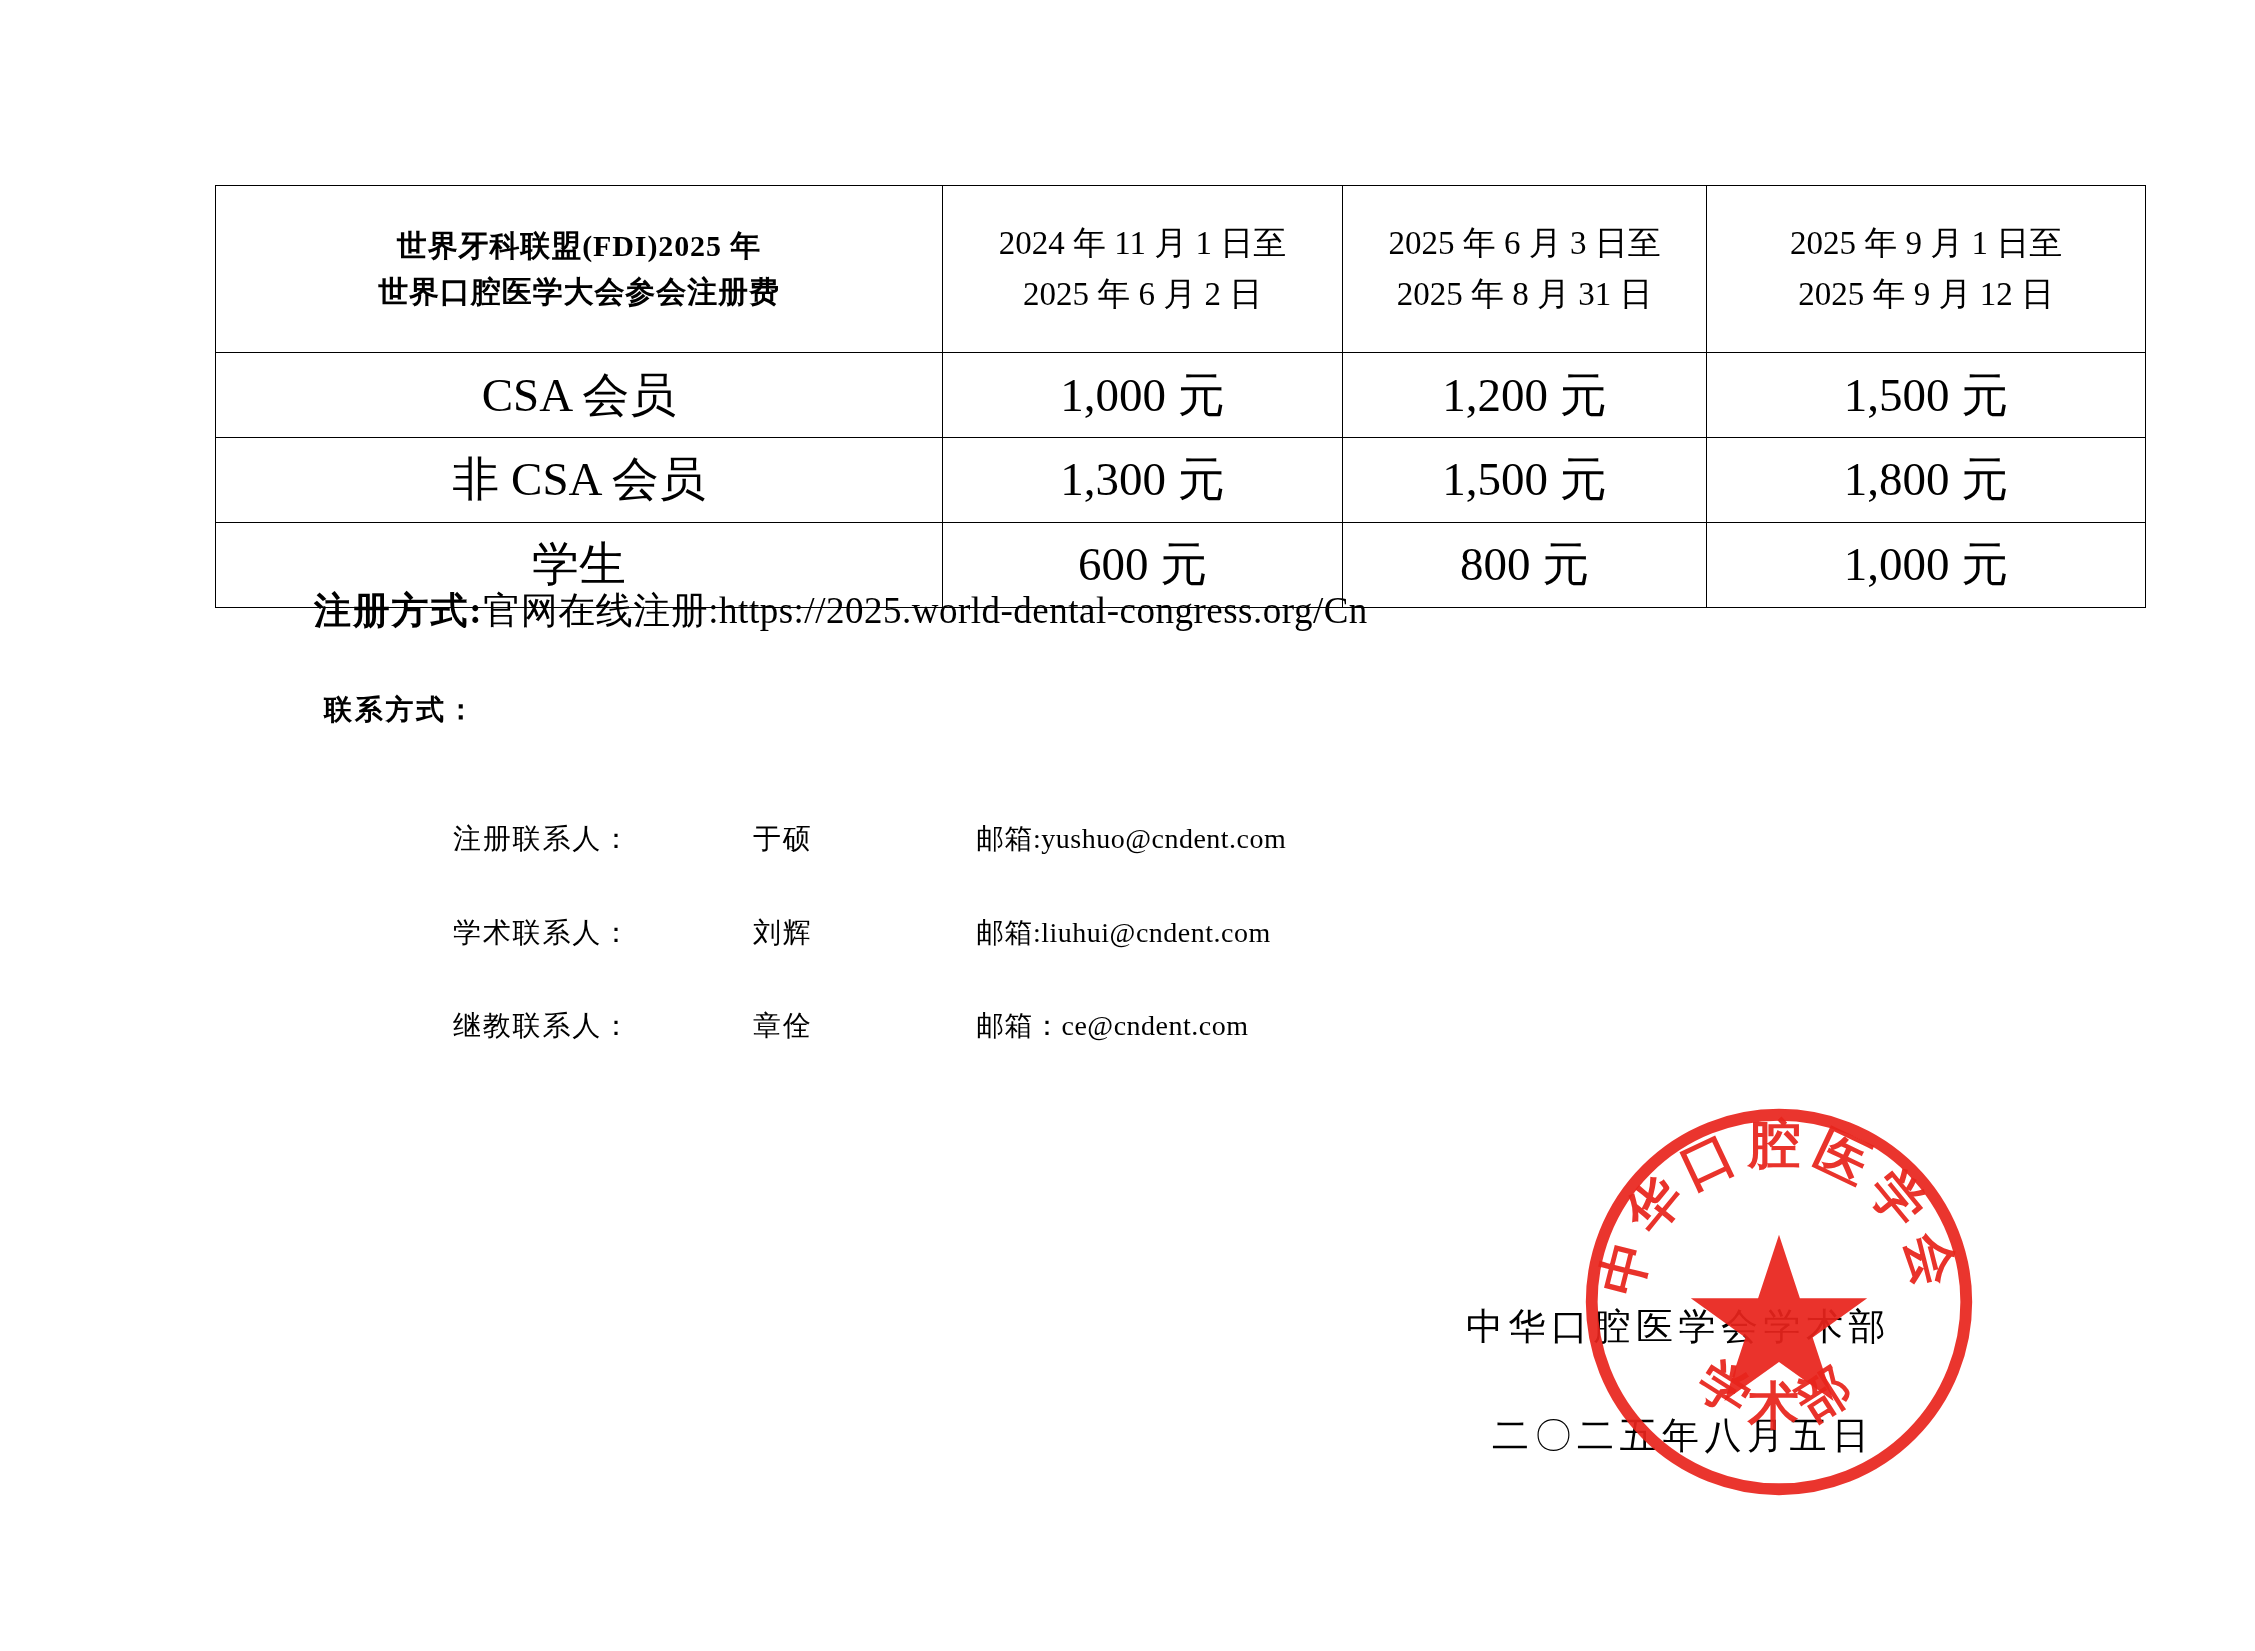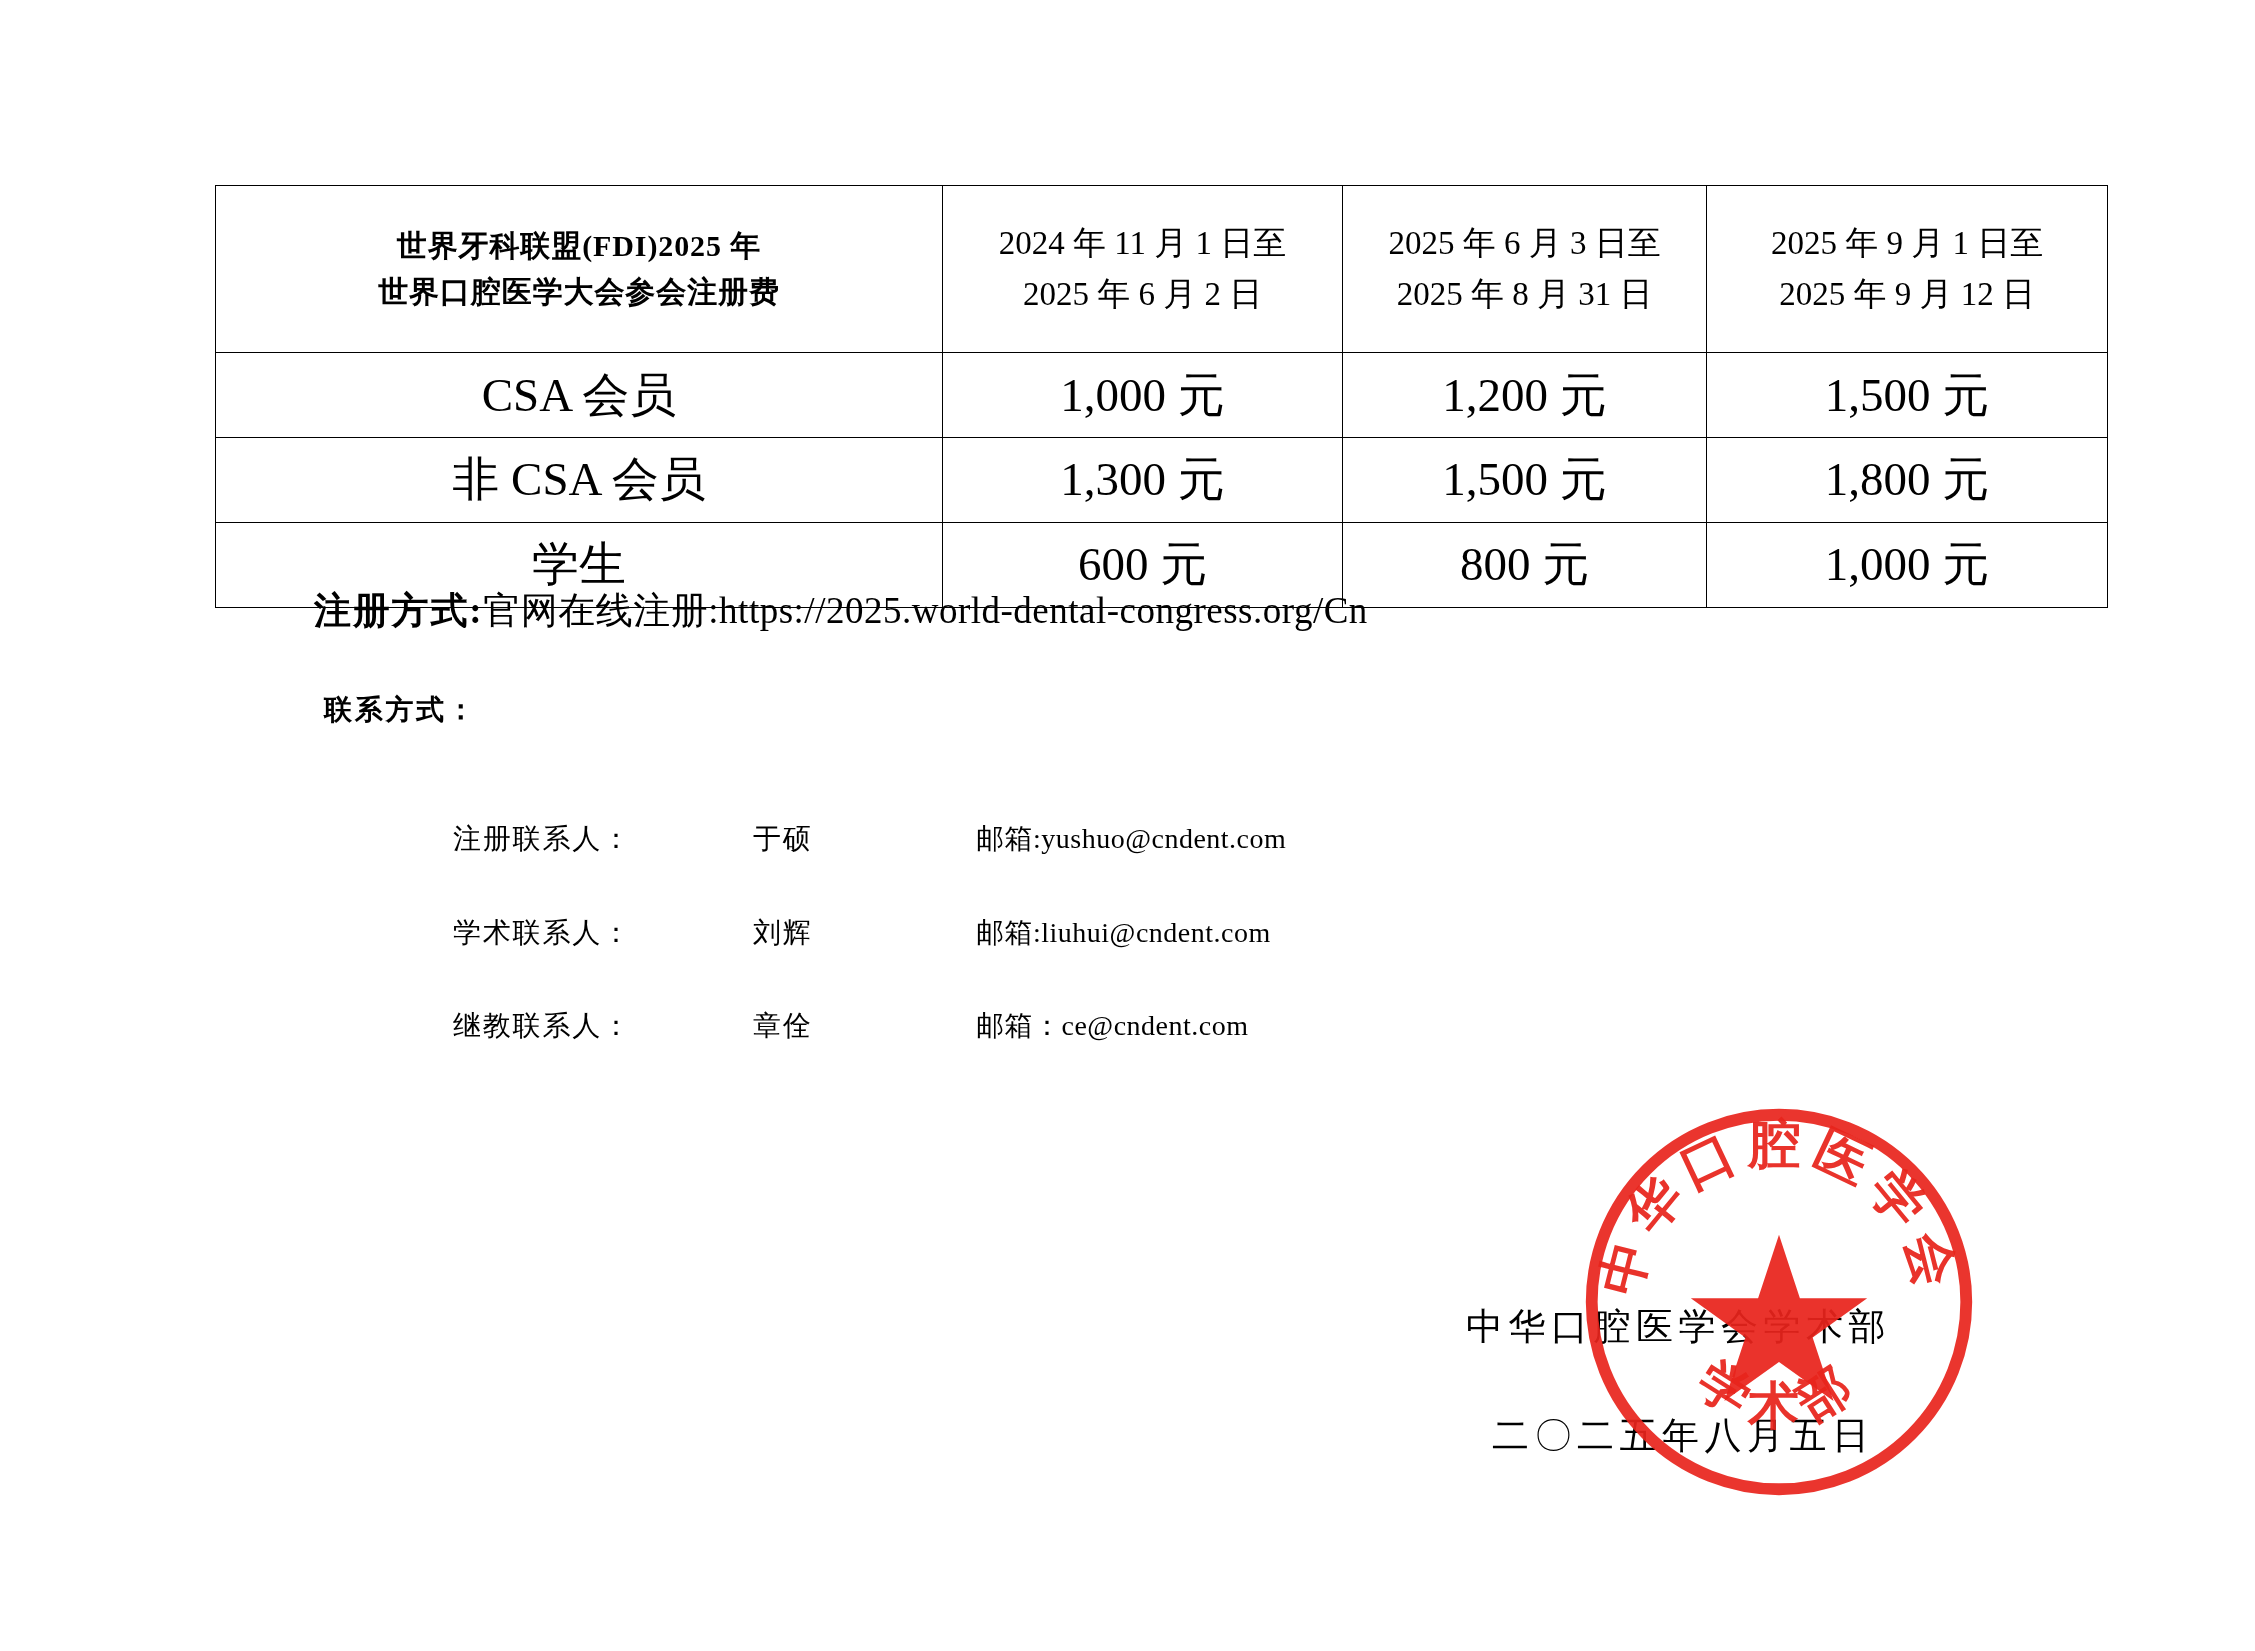--- a/index.html
+++ b/index.html
@@ -36,21 +36,21 @@
     border: 1.8px solid #000;
     text-align: center;
     vertical-align: middle;
     font-size: 34px;
     line-height: 1.55;
     padding: 5.5px 3.6px;
   }
   .fee-table .col-label { width: 727px; }
   .fee-table .col-p1 { width: 400px; }
   .fee-table .col-p2 { width: 364px; }
-  .fee-table .col-p3 { width: 401px; }
+  .fee-table .col-p3 { width: 439px; }
 
   .fee-table tr.head td {
     height: 155px;
   }
   .fee-table tr.head td.col-label {
     font-weight: bold;
     font-size: 30px;
     letter-spacing: 0.9px;
   }
   .fee-table tr.head td.period {

